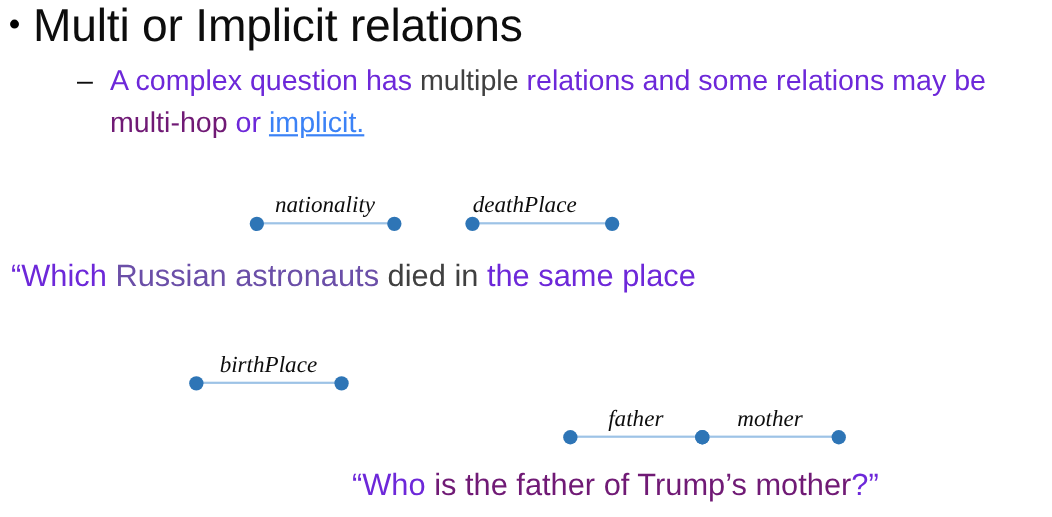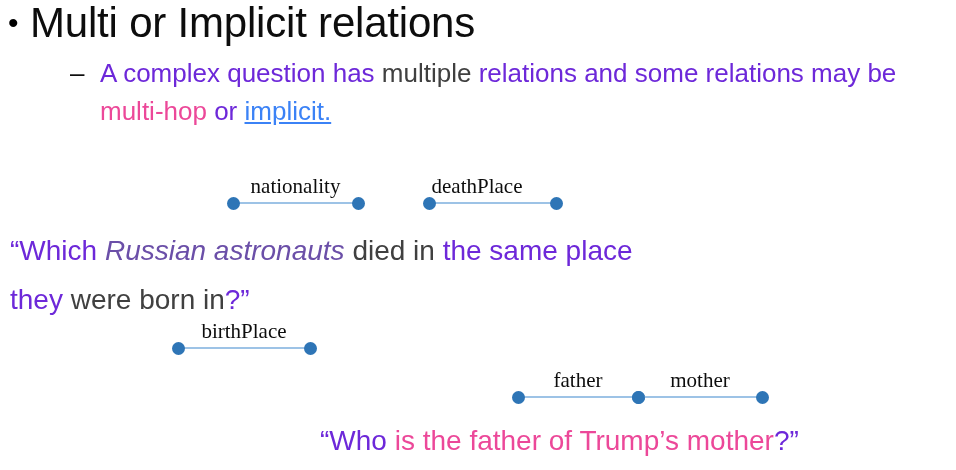--- a/index.html
+++ b/index.html
@@ -69,23 +69,23 @@
     line-height: 34px;
     color: #0d0d0d;
     white-space: nowrap;
   }
   #q1-line1 { left: 10px; top: 234px; }
   #q1-line2 { left: 10px; top: 283px; }
   #q2-line1 { left: 320px; top: 424px; }
 
   
   .c-red    { color: #404040; }
-  .c-blue   { color: #ec4899; }
+  .c-blue   { color: #701a75; }
   .c-purple { color: #3b82f6; text-decoration: underline; }
-  .c-violet { color: #6B4FA8; font-style: italic; }
+  .c-violet { color: #6B4FA8; }
   .c-black  { color: #6d28d9; }
 
   
   .arc {
     position: absolute;
     height: 0;
   }
   .arc-line {
     position: absolute;
     height: 2px;
@@ -98,20 +98,21 @@
     width: 13px;
     height: 13px;
     border-radius: 50%;
     background: #2E75B6;
     top: -6px;
     margin-left: -6px;
   }
   .arc-label {
     position: absolute;
     font-family: "Liberation Serif", serif;
+    font-style: italic;
     font-size: 21px;
     line-height: 21px;
     color: #0d0d0d;
     white-space: nowrap;
     transform: translate(-50%, -100%);
     top: -6px;
     text-align: center;
   }
 </style>
 </head>
@@ -123,21 +124,20 @@
     <span class="bullet-glyph">•</span>
     <span class="bullet-title">Multi or Implicit relations</span>
   </div>
 
   <div class="subbullet">
     <span class="dash-glyph">–</span>
     <span class="subbullet-text" id="subbullet-text"><span class="c-black">A complex question has </span><span class="c-red">multiple</span><span class="c-black"> relations and some relations may be </span><span class="c-blue">multi-hop</span><span class="c-black"> or </span><span class="c-purple">implicit.</span></span>
   </div>
 
   <div class="question" id="q1-line1"><span class="c-black">“Which </span><span class="c-violet">Russian astronauts</span><span class="c-black"> </span><span class="c-red">died in</span><span class="c-black"> the same place</span></div>
-  <div class="question" id="q1-line2"><span class="c-black">they </span><span class="c-red">were born in</span><span class="c-black">?”</span></div>
 
   <div class="question" id="q2-line1"><span class="c-black">“Who </span><span class="c-blue">is the father of Trump’s mother</span><span class="c-black">?”</span></div>
 
   <div id="arc-layer">
       <div class="arc" style="left: 0px; top: 203px;">
         <div class="arc-line" style="left: 233px; width: 125px;"></div>
         <div class="arc-node" style="left: 233px;"></div>
         <div class="arc-node" style="left: 358px;"></div>
         <div class="arc-label" style="left: 295.5px;">nationality</div>
       </div>

